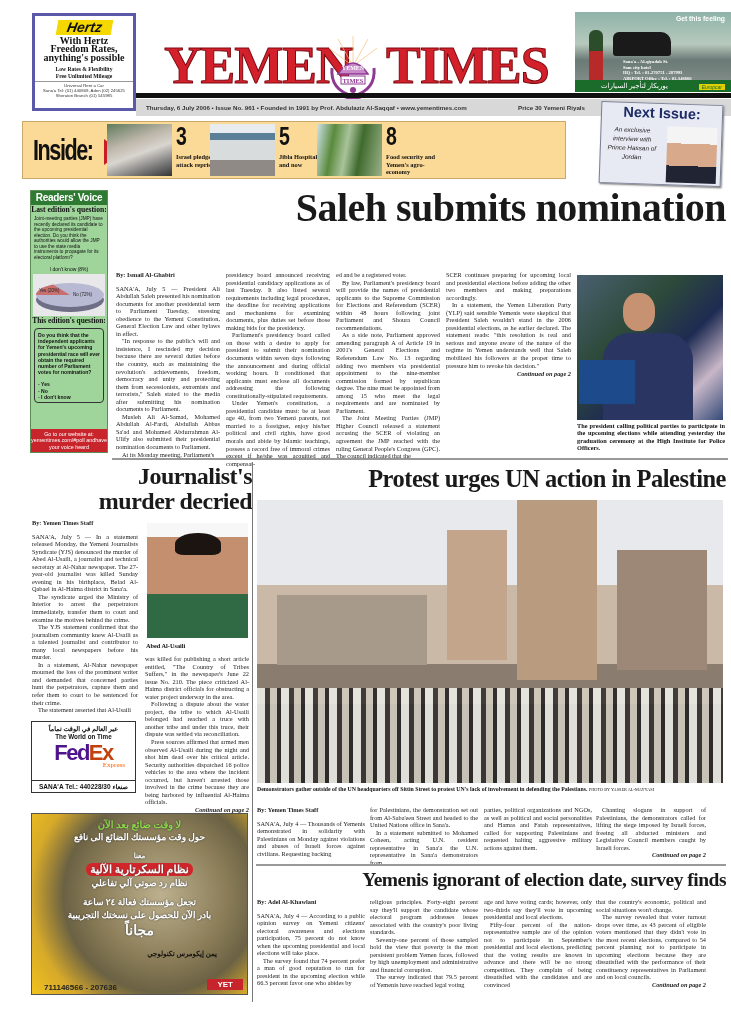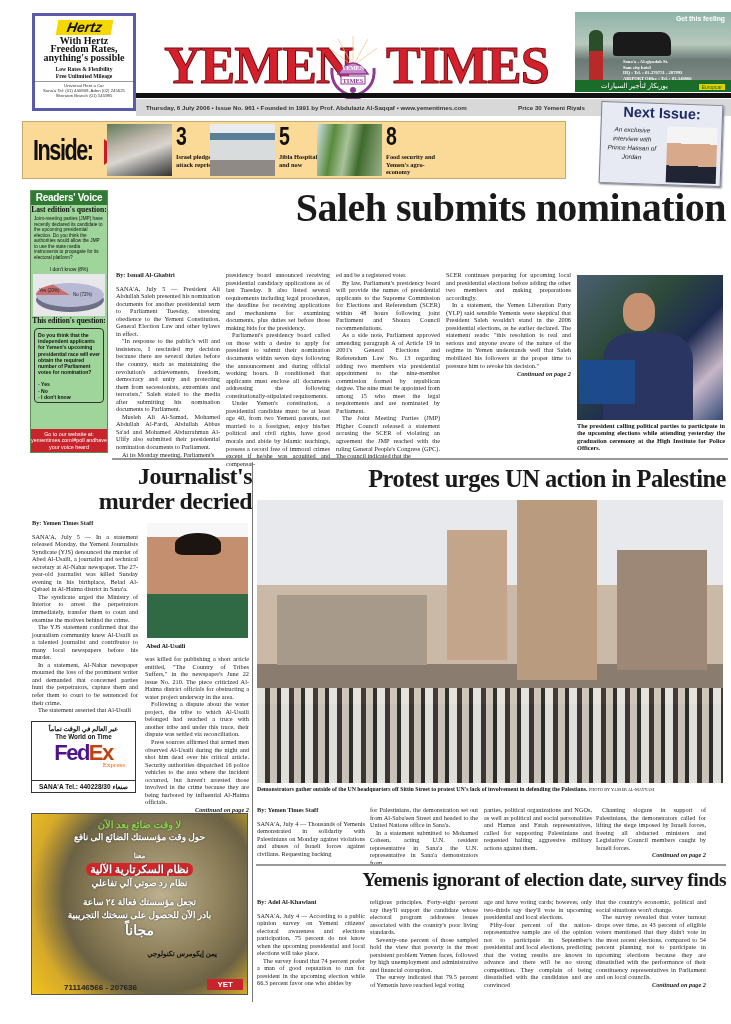--- a/index.html
+++ b/index.html
@@ -69,21 +69,21 @@
   .fedex .ar { font-size: 6.5px; font-weight: bold; margin-top: 3px; direction: rtl; }
   .fedex .wt { font-family: "Liberation Sans", sans-serif; font-weight: bold; font-size: 6.3px; }
   .fedex .logo { font-family: "Liberation Sans", sans-serif; font-weight: bold; font-size: 22px; line-height: 22px; letter-spacing: -1.5px; margin-top: 2px; }
   .fedex .fed { color: #4d148c; } .fedex .ex { color: #c2410c; text-align: right; }
   .fedex .exp { font-size: 7px; color: #ff6200; text-align: right; padding-right: 10px; margin-top: -3px; }
   .fedex .tel { position: absolute; bottom: 0; left: 0; width: 100%; border-top: 1px solid #333; font-family: "Liberation Sans", sans-serif; font-weight: bold; font-size: 6.5px; line-height: 11px; }
   .yet { left: 31px; top: 813px; width: 217px; height: 182px; background: radial-gradient(circle at 60% 45%, #bcb08e 0%, #8b7d58 40%, #6b6244 60%, #d6a92a 80%, #f1c21d 100%); border: 1px solid #555; overflow: hidden; direction: rtl; text-align: center; color: #fff; font-weight: bold; }
   .yet .l { font-size: 9px; line-height: 13px; text-shadow: 0 0 2px #333; }
   .yet .green { color: #8cd64a; font-size: 10px; }
   .yet .red { display: inline-block; background: #d3262b; padding: 0 4px; font-size: 11px; border-radius: 6px; }
-  .yet .phones { position: absolute; left: 0; right: 0; bottom: 2px; direction: ltr; font-family: "Liberation Sans", sans-serif; font-size: 8px; color: #222; text-align: left; padding-left: 32px; }
+  .yet .phones { position: absolute; left: 0; right: 0; bottom: 2px; direction: ltr; font-family: "Liberation Sans", sans-serif; font-size: 8px; color: #222; text-align: left; padding-left: 12px; }
   .divider-h { height: 2px; background: #999; }
 </style>
 </head>
 <body>
 
 <div class="abs hertz">
   <div class="hertz-logo">Hertz</div>
   <div class="tag">
     <div>With Hertz</div>
       <div>Freedom Rates,</div>

